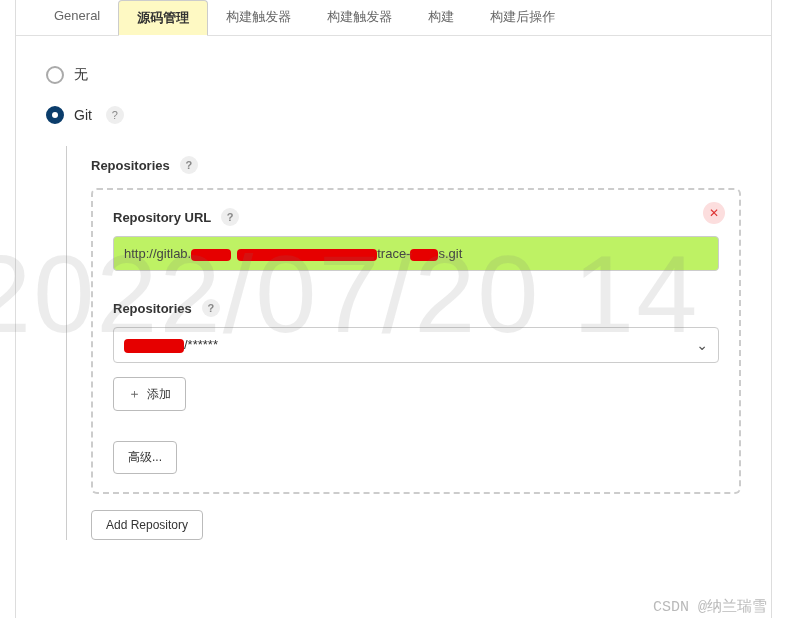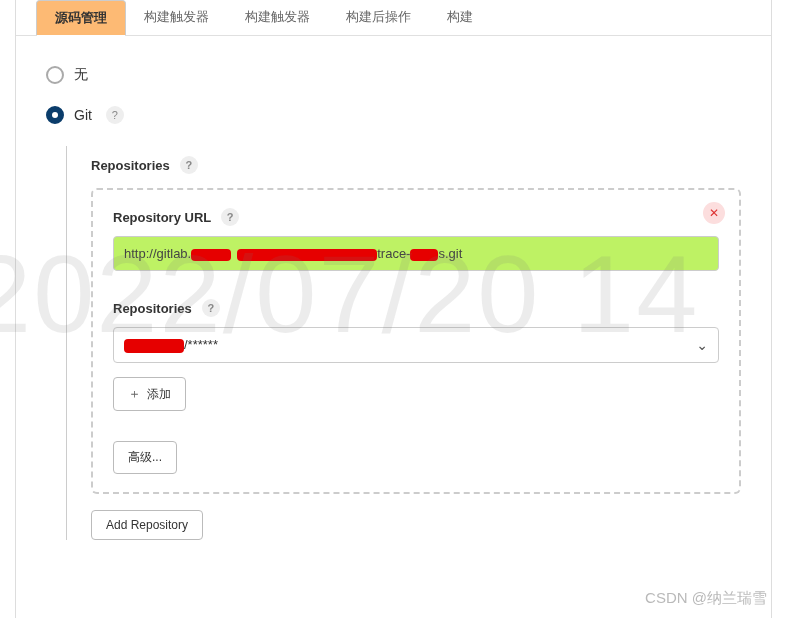--- a/index.html
+++ b/index.html
@@ -20,25 +20,26 @@
       font-weight: 300;
       top: 230px;
       left: -30px;
       white-space: nowrap;
       pointer-events: none;
       z-index: 100;
       letter-spacing: 2px;
     }
     .csdn-mark {
       position: absolute;
-      bottom: 10px;
+      bottom: 2px;
       right: 20px;
       color: rgba(100,100,100,0.45);
       font-size: 15px;
       z-index: 101;
+      font-family: Liberation Mono, monospace;
     }
     .outer { border-left: 1px solid #ddd; border-right: 1px solid #ddd; min-height: 618px; margin: 0 15px; }
     .tabs {
       display: flex;
       border-bottom: 1px solid #e0e0e0;
       padding-left: 20px;
       gap: 0;
     }
     .tab {
       padding: 8px 18px;
@@ -46,21 +47,21 @@
       cursor: pointer;
       font-size: 13px;
     }
     .tab.active {
       border: 1px solid #ccc;
       border-bottom: 1px solid #fff;
       border-radius: 4px 4px 0 0;
       font-weight: bold;
       color: #333;
       margin-bottom: -1px;
-      background: #fdba74;
+      background: #fef9c3;
     }
     .content { padding: 30px 30px 20px 30px; }
     .radio-row {
       display: flex;
       align-items: center;
       gap: 10px;
       margin-bottom: 22px;
     }
     .radio {
       width: 18px; height: 18px;
@@ -184,25 +185,26 @@
     .plus { font-size: 13px; color: #666; }
   </style>
 </head>
 <body>
 
 <div class="watermark">2022/07/20 14</div>
 <div class="csdn-mark">CSDN @纳兰瑞雪</div>
 
 <div class="outer">
   <div class="tabs">
+    <div class="tab">General</div>
     <div class="tab active">源码管理</div>
     <div class="tab">构建触发器</div>
     <div class="tab">构建触发器</div>
+    <div class="tab">构建</div>
     <div class="tab">构建后操作</div>
-    <div class="tab">构建</div>
   </div>
 
   <div class="content">
 
     <div class="radio-row">
       <span class="radio"></span>
       <span class="radio-label">无</span>
     </div>
 
     <div class="radio-row">

